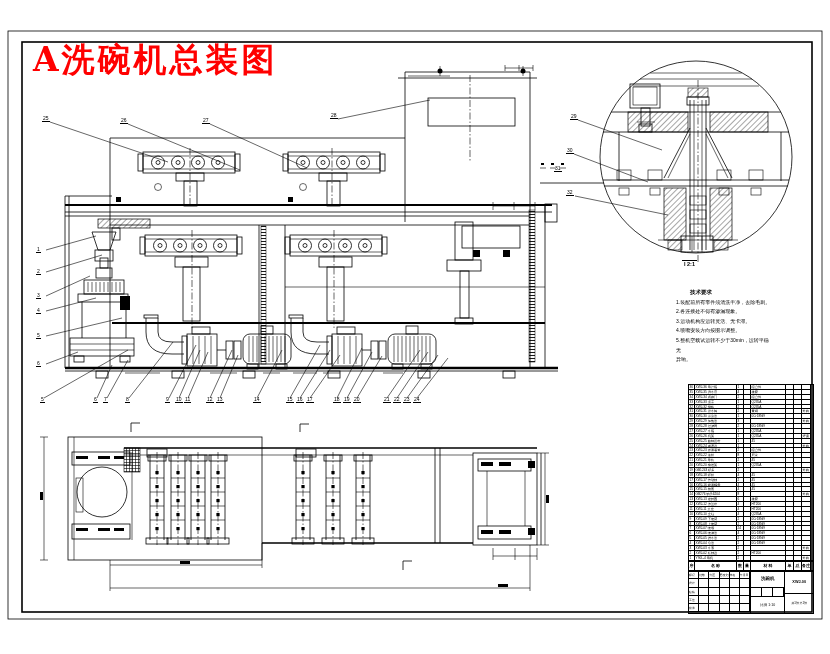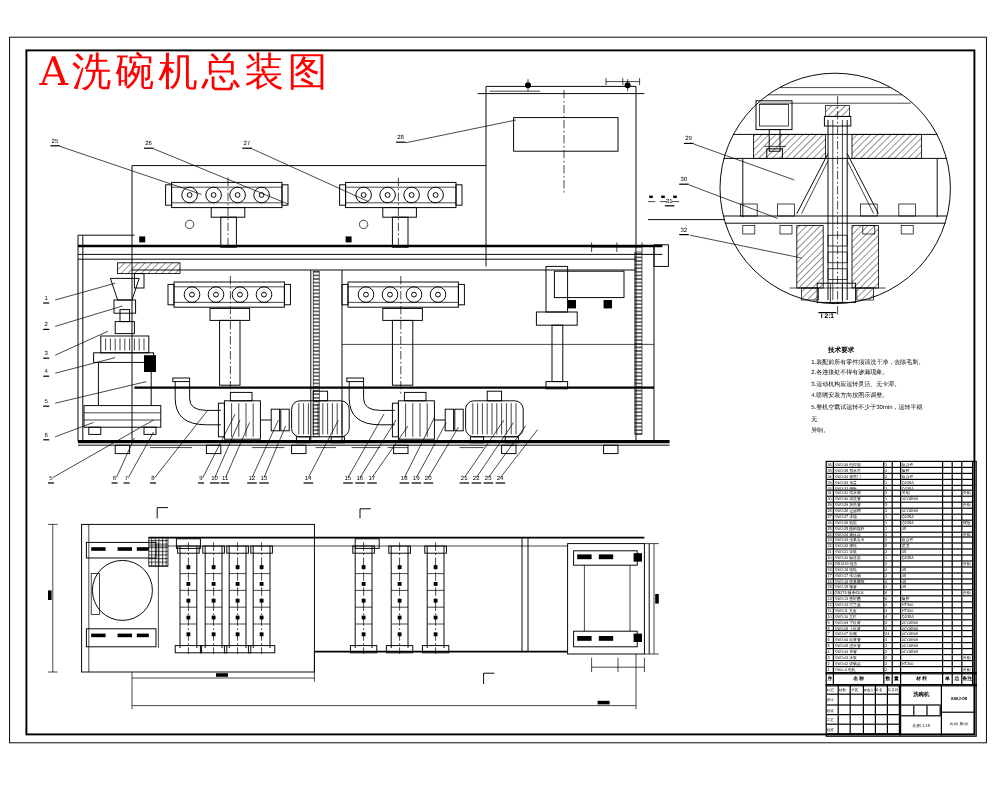--- a/index.html
+++ b/index.html
@@ -6,21 +6,21 @@
   #sheet{position:relative;width:830px;height:654px;background:#fff;overflow:hidden;
          font-family:"Liberation Sans",sans-serif;}
   svg{position:absolute;left:0;top:0;}
   .s{stroke:#000;fill:none;stroke-width:.8;}
   .s0{stroke:#000;fill:none;stroke-width:.6;}
   .s2{stroke:#000;fill:none;stroke-width:2;}
   .s3{stroke:#000;fill:none;stroke-width:2.6;}
   .f{fill:#000;stroke:none;}
   .dd{stroke:#000;fill:none;stroke-width:.6;stroke-dasharray:7 2 1.5 2;}
   .ov{position:absolute;}
-  #big-title{left:33px;top:38px;font-family:"DejaVu Serif",serif;font-weight:normal;
+  #big-title{left:33px;top:38px;font-family:"DejaVu Serif",serif;font-weight:bold;
              font-size:33px;letter-spacing:3px;color:#f00;white-space:nowrap;text-align:right;}
   #notes{left:676px;top:288px;width:96px;font-size:5px;line-height:9.6px;color:#000;}
   #notes .nh{font-weight:bold;padding-left:14px;font-size:5.5px;}
   .balloon{position:absolute;font-size:5px;line-height:6px;color:#000;
            border-bottom:.8px solid #000;padding:0 1px;transform:translate(-2px,-6px);}
   #detail-mark{left:682px;top:260px;border-top:1.2px solid #000;font-size:5.5px;
                font-weight:bold;padding:0 2px;}
   
   #bom-body{left:688px;top:384px;width:124px;height:176px;display:grid;
             grid-template-columns:6px 42px 7px 7px 35px 8px 8px 9px;

